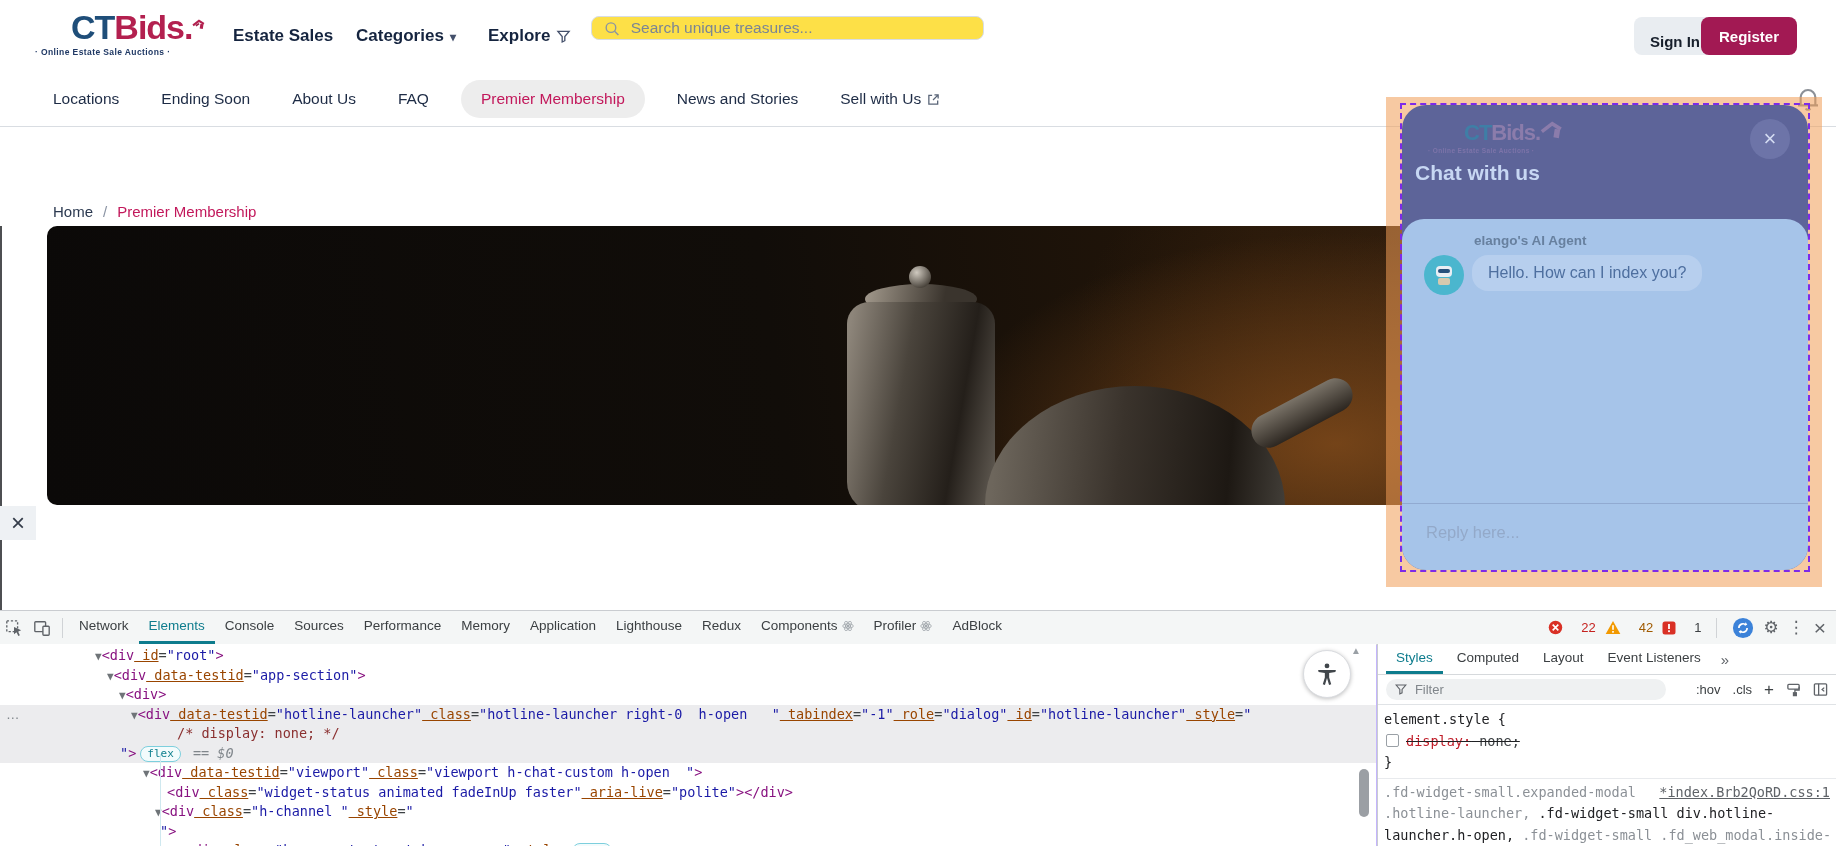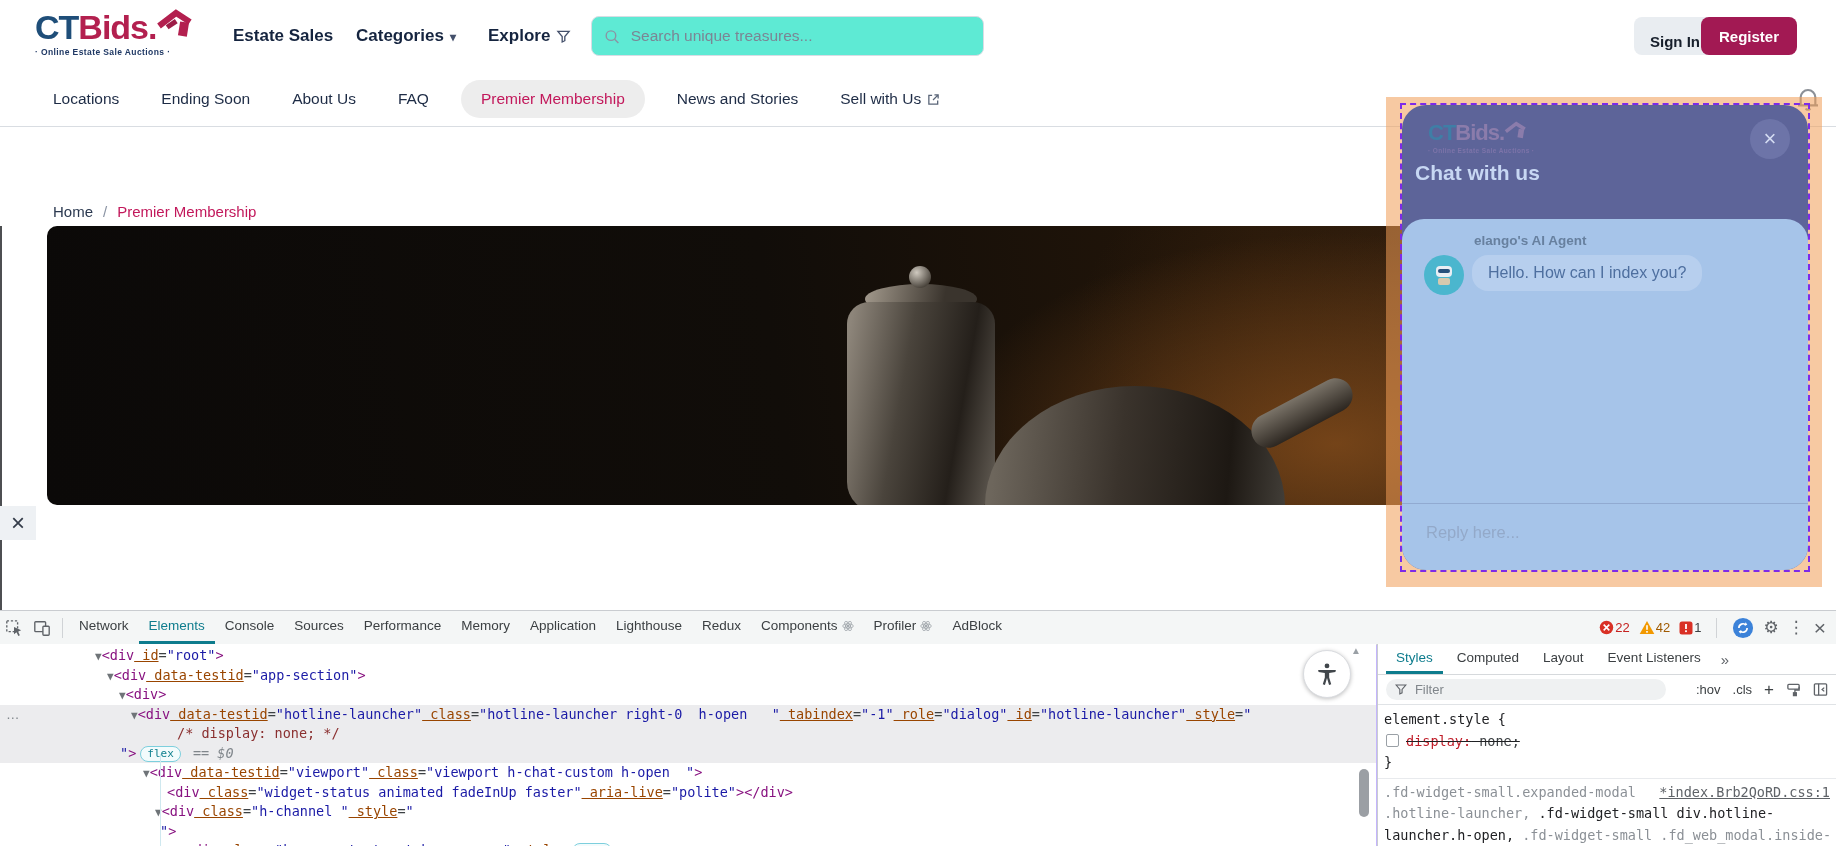--- a/index.html
+++ b/index.html
@@ -2,29 +2,29 @@
 <html><head>
 <meta charset="utf-8">
 <style>
   html,body{margin:0;padding:0;background:#fff;}
   #app{position:relative;width:1836px;height:846px;background:#fff;overflow:hidden;
        font-family:"Liberation Sans",sans-serif;color:#15243f;}
   
   .hdr{position:absolute;top:0;left:0;width:1836px;height:72px;background:#fff;border-bottom:1px solid #e8eaee;}
   .logo{position:absolute;left:35px;top:9px;width:170px;}
   .logo-row{display:flex;align-items:flex-start;}
-  .logo-ct{font-size:34px;font-weight:bold;color:#1f4e79;letter-spacing:-1px;line-height:36px;}
+  .logo-ct{font-size:34px;font-weight:bold;color:#1f4e79;letter-spacing:-1px;line-height:36px;margin-left:36px;}
   .logo-bids{font-size:34px;font-weight:bold;color:#b3204f;letter-spacing:-1px;line-height:36px;}
   .logo-tag{font-size:8.5px;color:#1f3864;letter-spacing:.4px;margin-top:2px;font-weight:bold;}
   .hnav{position:absolute;top:0;height:72px;display:flex;align-items:center;gap:6px;
         font-size:17px;font-weight:bold;color:#15243f;cursor:pointer;}
   .hnav.n1{left:233px;} .hnav.n2{left:356px;} .hnav.n3{left:488px;}
   .caret{font-size:12px;color:#44506b;margin-top:2px;}
-  .search{position:absolute;left:591px;top:16px;width:393px;height:40px;border:1px solid #d8dde4;border-radius:8px;
-          background:#5eead4;display:flex;align-items:center;box-sizing:border-box;padding:2px 12px;}
+  .search{position:absolute;left:591px;top:16px;width:393px;height:24px;border:1px solid #d8dde4;border-radius:8px;
+          background:#fde047;display:flex;align-items:center;box-sizing:border-box;padding:2px 12px;}
   .search input{border:none;outline:none;background:transparent;font-size:15.5px;width:100%;
           font-family:"Liberation Sans",sans-serif;color:#333;margin-left:9px;}
   .search input::placeholder{color:#7b8594;}
   .btn{position:absolute;top:17px;height:38px;border:none;border-radius:8px;font-weight:bold;font-size:15px;
        font-family:"Liberation Sans",sans-serif;cursor:pointer;}
   .btn-signin{left:1634px;padding:16px 16px;background:#e9edf1;color:#171f2b;}
   .btn-register{left:1701px;padding:0 18px;background:#a21953;color:#fff;}
   
   .subnav{position:absolute;top:72px;left:0;width:1836px;height:55px;border-bottom:1px solid #d9dde2;background:#fff;
           display:flex;align-items:center;padding-left:53px;box-sizing:border-box;gap:42px;}
@@ -88,21 +88,21 @@
   .dt{position:absolute;left:0;top:610px;width:1836px;height:236px;background:#c4b5fd;border-top:1px solid #c9ccd0;z-index:10;
       font-size:13.5px;color:#3c4043;}
   .dt-toolbar{height:33px;background:#f4f6f6;border-bottom:1px solid #d6d9dc;display:flex;align-items:center;}
   .dt-icon{width:20px;height:20px;display:flex;align-items:center;justify-content:center;margin:0 4px;cursor:pointer;}
   .dt-vdiv{width:1px;height:20px;background:#d0d3d6;margin:0 6px;}
   .dt-tab{height:33px;line-height:30px;padding:0 10px;border-bottom:3px solid transparent;box-sizing:border-box;
       cursor:pointer;white-space:nowrap;display:flex;align-items:center;gap:4px;}
   .dt-tab.active{color:#0e7c8d;border-bottom-color:#0e7c8d;}
   .dt-right{margin-left:auto;display:flex;align-items:center;gap:9px;padding-right:10px;}
   .cnt{font-size:13px;} .cnt.err{color:#c5221f;} .cnt.warn{color:#a05a00;} .cnt.iss{color:#3c4043;}
-  .badge-pair{display:flex;align-items:center;gap:1px;cursor:pointer;}
+  .badge-pair{display:flex;align-items:center;gap:18px;cursor:pointer;}
   .gear-glyph{font-size:17px;color:#5f6368;cursor:pointer;} .kebab{font-size:17px;color:#5f6368;cursor:pointer;letter-spacing:0;}
   .dt-close{font-size:21px;color:#5f6368;cursor:pointer;line-height:20px;}
   
   .el-panel{position:absolute;left:0;top:33px;width:1376px;height:203px;overflow:hidden;background:#fff;}
   .tree{position:absolute;top:2px;left:0;right:0;font-family:"DejaVu Sans Mono",monospace;font-size:13.5px;}
   .trow{height:19.5px;line-height:19.5px;white-space:pre;position:relative;}
   .trow.sel{background:#ececee;}
   .gdots{position:absolute;left:6px;top:0;color:#80868b;letter-spacing:1px;font-family:"Liberation Sans",sans-serif;}
   .seg-a{color:#6f7478;font-size:11px;} .seg-t{color:#881280;} .seg-n{color:#994500;text-decoration:underline;}
   .seg-p{color:#3c4043;} .seg-v{color:#1a1aa6;} .seg-c{color:#8a2f2f;}

